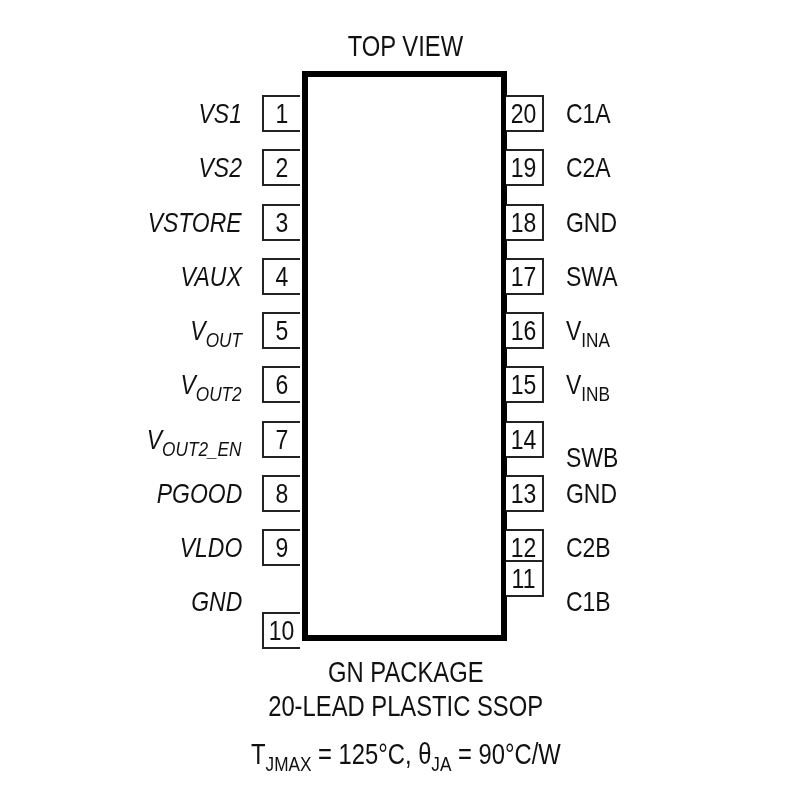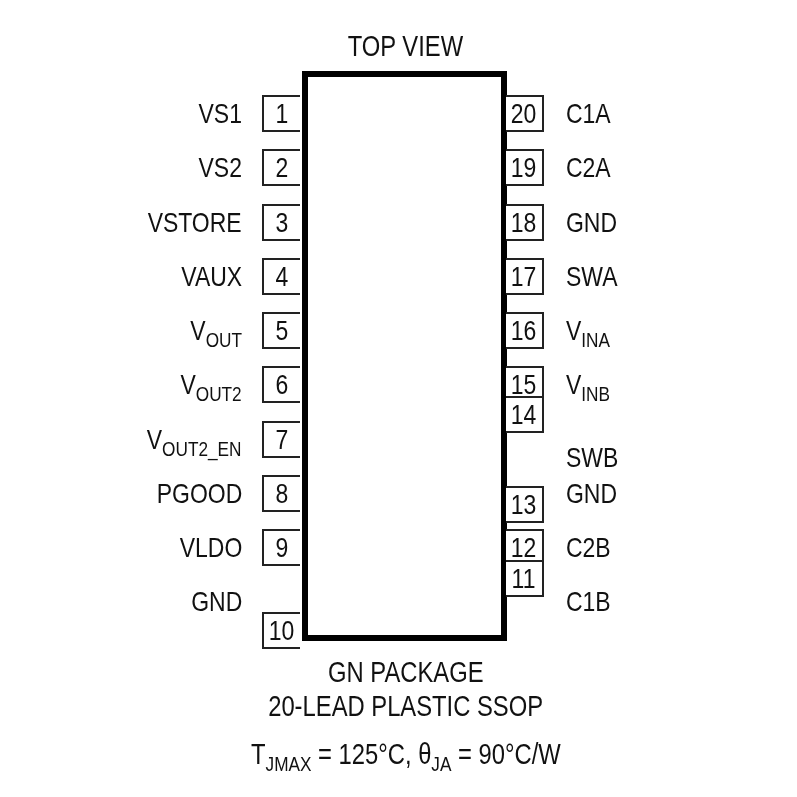--- a/index.html
+++ b/index.html
@@ -9,21 +9,21 @@
     #title { position: absolute; left: 0; width: 811px; top: 30px; text-align: center;
              font-size: 29px; }
     #chip { position: absolute; left: 302px; top: 71px; width: 193px; height: 558px;
             border: 6px solid #000; background: #fff; }
     .pinbox { position: absolute; width: 36px; height: 33px; border: 2px solid #222;
               background: #fff; display: flex; align-items: center; justify-content: center;
               font-size: 28px; box-sizing: content-box; }
     .pinbox.left { left: 262px; border-right: none; }
     .pinbox.right { left: 506px; border-left: none; }
     .pinlabel { position: absolute; font-size: 28px; line-height: 33px; white-space: nowrap; }
-    .pinlabel.left { right: 555px; text-align: left; }
+    .pinlabel.left { right: 555px; text-align: left; font-style: italic; }
     .pinlabel.right { left: 566px; text-align: center; }
     .pinlabel .inner { display: inline-block; transform: scaleX(0.82); }
     .pinlabel.left .inner { transform-origin: right center; }
     .pinlabel.right .inner { transform-origin: left center; }
     .pinbox .num { display: inline-block; transform: scaleX(0.82); }
     sub { font-size: 21px; vertical-align: -7px; line-height: 0; }
     .footer { position: absolute; left: 0; width: 811px; text-align: center; font-size: 29px; }
     .footer .inner { display: inline-block; transform: scaleX(0.82); transform-origin: center; }
   </style>
 </head>
@@ -111,26 +111,26 @@
   <div class="pinbox right" style="top:312px">
       <span class="num">16</span>
     </div>
   <div class="pinlabel right" style="top:314px"><span class="inner"><span>V</span><sub>INA</sub></span></div>
 
   <div class="pinbox right" style="top:366px">
       <span class="num">15</span>
     </div>
   <div class="pinlabel right" style="top:368px"><span class="inner"><span>V</span><sub>INB</sub></span></div>
 
-  <div class="pinbox right" style="top:396px">
+  <div class="pinbox right" style="top:421px">
       <span class="num">14</span>
     </div>
   <div class="pinlabel right" style="top:441px"><span class="inner"><span>SWB</span></span></div>
 
-  <div class="pinbox right" style="top:486px">
+  <div class="pinbox right" style="top:475px">
       <span class="num">13</span>
     </div>
   <div class="pinlabel right" style="top:477px"><span class="inner"><span>GND</span></span></div>
 
   <div class="pinbox right" style="top:529px">
       <span class="num">12</span>
     </div>
   <div class="pinlabel right" style="top:531px"><span class="inner"><span>C2B</span></span></div>
 
   <div class="pinbox right" style="top:560px">

